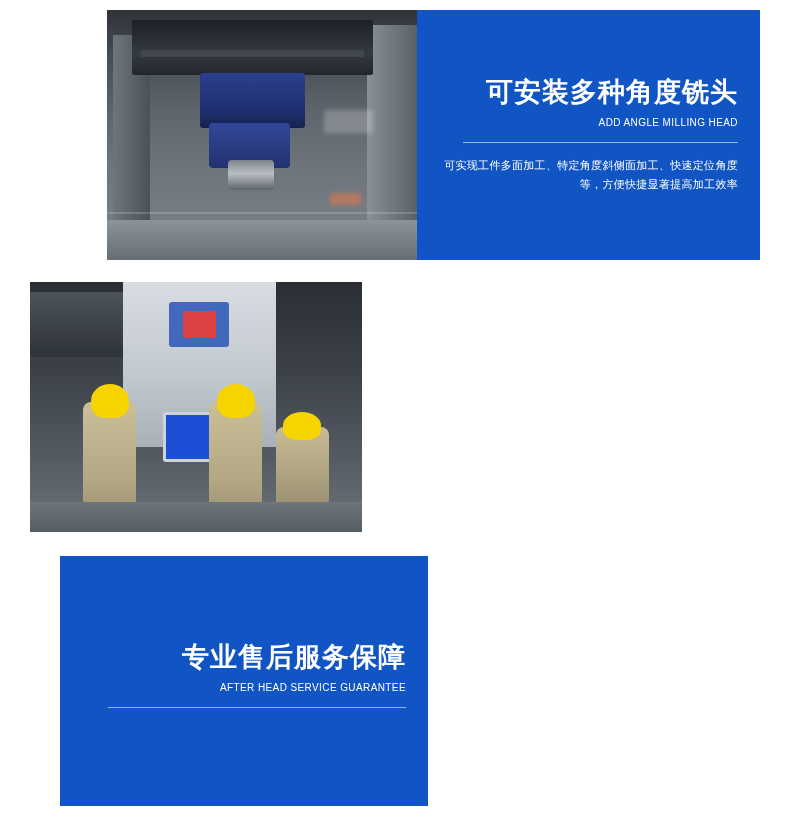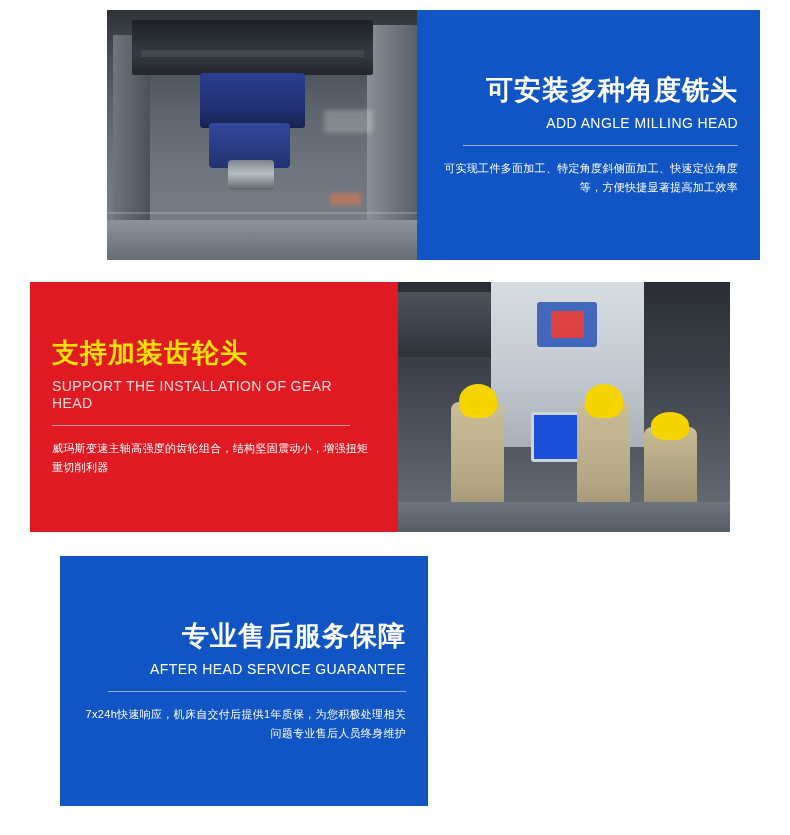--- a/index.html
+++ b/index.html
@@ -43,21 +43,21 @@
   .title {
     font-size: 27px;
     font-weight: bold;
     letter-spacing: 1px;
     line-height: 1.2;
   }
   .title.white { color: #ffffff; }
   .title.yellow { color: #ffe200; }
 
   .subtitle {
-    font-size: 14px;
+    font-size: 10px;
     letter-spacing: 0.4px;
     margin-top: 9px;
     line-height: 1.2;
   }
   .subtitle.white { color: #ffffff; }
   .subtitle.pinkish { color: #ffd9d9; }
 
   .divider {
     height: 1px;
     background: rgba(255,255,255,0.55);
@@ -239,28 +239,20 @@
         <div class="title white">可安装多种角度铣头</div>
         <div class="subtitle white">ADD ANGLE MILLING HEAD</div>
         <div class="divider r"></div>
         <div class="body-text">可实现工件多面加工、特定角度斜侧面加工、快速定位角度等，方便快捷显著提高加工效率</div>
       </div>
     </div>
   </div>
 
   <div class="block" style="left:30px; top:282px; width:700px; height:250px;">
 
-    <div class="panel red" style="width:368px; height:250px;">
-      <div class="txt-wrap left">
-        <div class="title yellow">支持加装齿轮头</div>
-        <div class="subtitle pinkish">SUPPORT THE INSTALLATION OF GEAR HEAD</div>
-        <div class="divider l"></div>
-        <div class="body-text">威玛斯变速主轴高强度的齿轮组合，结构坚固震动小，增强扭矩重切削利器</div>
-      </div>
-    </div>
 
     <div class="panel photo p2" style="width:332px; height:250px;">
       <div class="beam"></div>
       <div class="machine"></div>
       <div class="logo"></div>
       <div class="screen"></div>
       <div class="worker w1">
         <div class="helmet"></div>
       </div>
       <div class="worker w2">
@@ -274,18 +266,17 @@
   </div>
 
   <div class="block" style="left:60px; top:556px; width:700px; height:250px;">
 
 
     <div class="panel blue" style="width:368px; height:250px;">
       <div class="txt-wrap right">
         <div class="title white">专业售后服务保障</div>
         <div class="subtitle white">AFTER HEAD SERVICE GUARANTEE</div>
         <div class="divider r"></div>
-        <div class="body-text">7x24h快速响应，机床自交付后提供1年质保，为您积极处理相关问题专业售后人员终身维护</div>
       </div>
     </div>
   </div>
 
 </div>
 
 </body></html>

